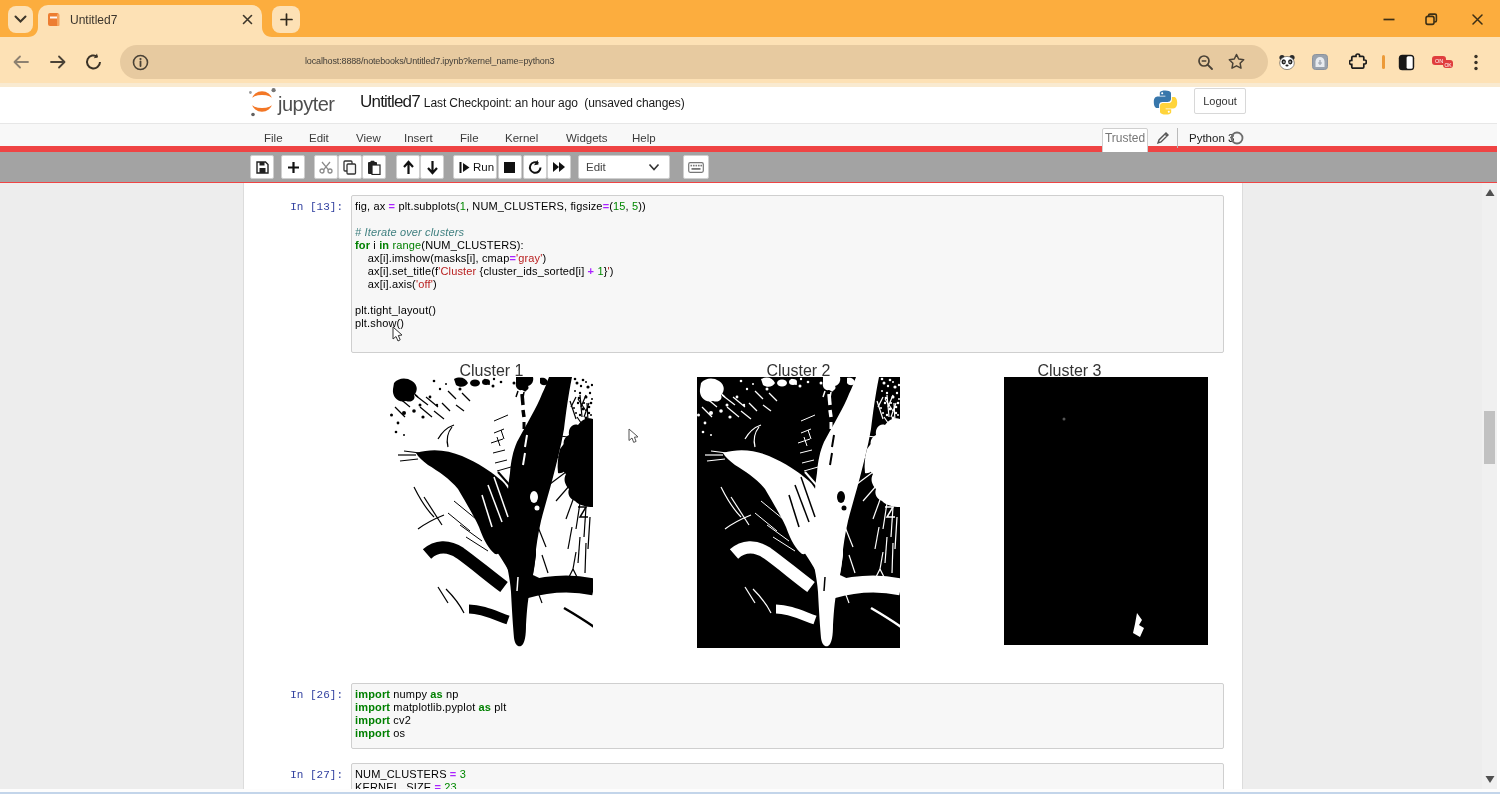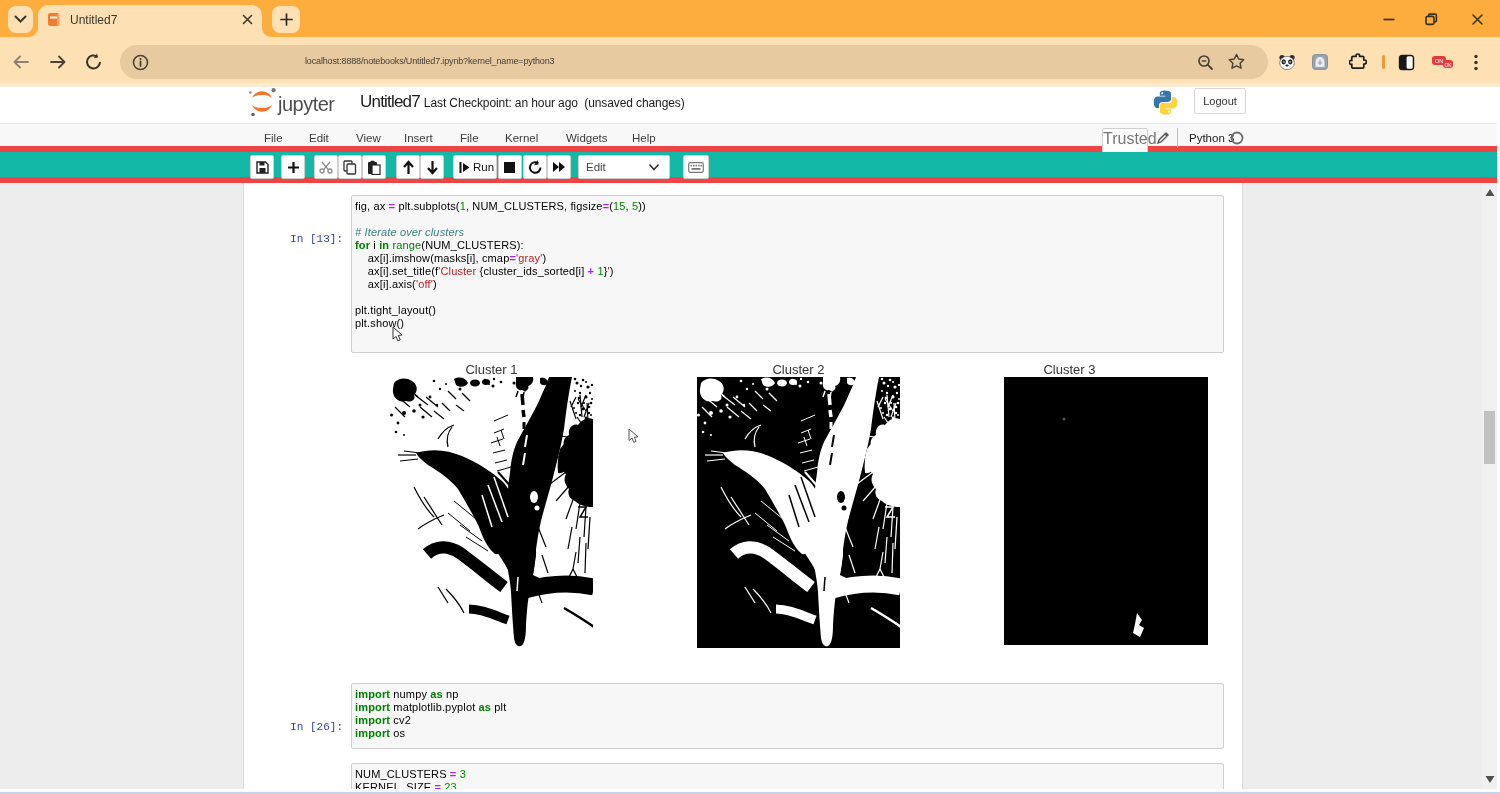--- a/index.html
+++ b/index.html
@@ -15,37 +15,37 @@
 #omnibox { left:120px; top:45px; width:1148px; height:34px; border-radius:17px; background:#e7caa0; }
 #urltext { left:305px; top:56px; font-size:9px; color:#44403a; letter-spacing:-0.15px; }
 #stripe1 { left:0; top:83px; width:1500px; height:4px; background:#f9ead0; }
 
 #jheader { left:0; top:87px; width:1500px; height:36px; background:#fff; }
 #jtitle { left:360px; top:92px; font-size:17px; color:#1a1a1a; letter-spacing:-0.8px; }
 #jsub { font-size:12px; color:#1a1a1a; letter-spacing:-0.1px; }
 #logoutbtn { left:1194px; top:88px; width:52px; height:26px; background:#fff; border:1px solid #d8d8d8; border-radius:2px; font-size:11px; color:#333; text-align:center; line-height:24px; }
 #menubar { left:0; top:123px; width:1500px; height:29px; background:#f8f8f8; border-top:1px solid #e7e7e7; border-bottom:6px solid #ef4444; }
 .menuitem { position:absolute; top:8px; font-size:11.5px; color:#3c3c3c; }
-#trusted { left:1102px; top:4px; width:46px; height:38px; border:1px solid #cfcfcf; border-radius:2px; font-size:16px; color:#777; text-align:center; line-height:19px; background:#fff; }
+#trusted { left:1102px; top:4px; width:46px; height:38px; border:1px solid #cfcfcf; border-radius:2px; font-size:12px; color:#777; text-align:center; line-height:19px; background:#fff; }
 #kernelname { left:1183px; top:8px; font-size:11.5px; color:#222;padding-left:6px; }
-#toolbar { left:0; top:152px; width:1500px; height:31px; background:#14b8a6; border-bottom:6px solid #ef4444; }
+#toolbar { left:0; top:152px; width:1500px; height:31px; background:#a3a3a3; border-bottom:1px solid #ef4444; }
 .tbtn { position:absolute; top:3px; height:24px; background:#fff; border:1px solid #cfcfcf; border-radius:2px; }
 
 #nbarea { left:0; top:183px; width:1500px; height:606px; background:#ededed; }
 #container { left:243px; top:183px; width:1000px; height:606px; background:#fff; border-left:1px solid #dcdcdc; border-right:1px solid #dcdcdc; }
-.prompt { position:absolute; width:75px; text-align:right; font-family:"Liberation Mono",monospace; font-size:11px; color:#303F9F;margin-top:32px; }
+.prompt { position:absolute; width:75px; text-align:right; font-family:"Liberation Mono",monospace; font-size:11px; color:#303F9F; }
 .cellbox { position:absolute; left:351px; width:873px; background:#f7f7f7; border:1px solid #cfcfcf; border-radius:2px; }
 pre.code { font-family:Liberation Sans, sans-serif; font-size:11px; line-height:13px; letter-spacing:0.15px; color:#000; position:absolute; }
 pre.code .k { color:#008000; font-weight:bold; }
 pre.code .b { color:#008000; }
 pre.code .n { color:#080; }
 pre.code .o { color:#AA22FF; font-weight:bold; }
 pre.code .s { color:#BA2121; }
 pre.code .cm { color:#408080; font-style:italic; }
-.ctitle { position:absolute; top:362px; width:203px; text-align:center; font-size:13px; color:#333; }
+.ctitle { position:absolute; top:362px; width:203px; text-align:center; font-size:16px; color:#333; }
 
 #sbtrack { left:1482px; top:183px; width:15px; height:606px; background:#f0f0f0; }
 #sbthumb { left:1484px; top:411px; width:11px; height:53px; background:#c1c1c1; }
 #botwhite { left:0; top:789px; width:1500px; height:3px; background:#fdfdfd; }
 #botblue { left:0; top:792px; width:1500px; height:2px; background:#c3d5ea; }
 #rightwhite { left:1497px; top:87px; width:3px; height:702px; background:#fff; }
 </style>
 </head>
 <body>
 <svg width="0" height="0" style="position:absolute">

